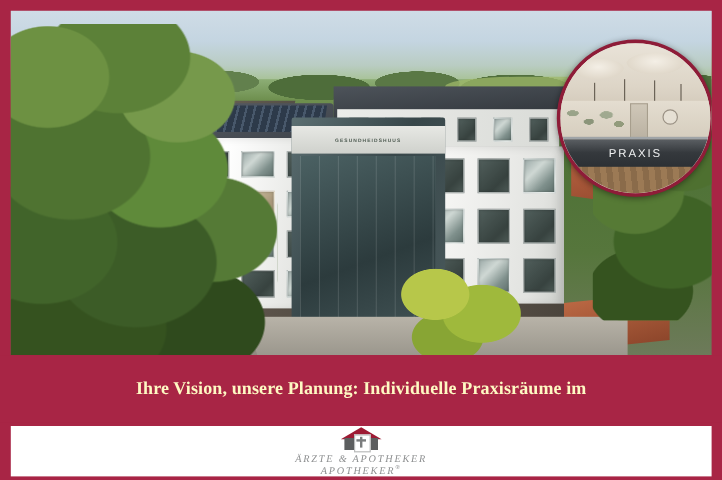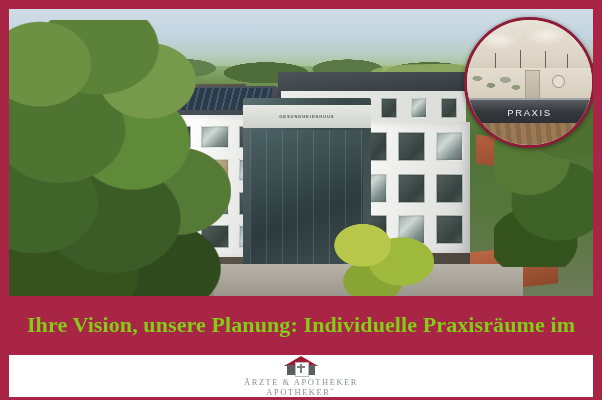--- a/index.html
+++ b/index.html
@@ -208,21 +208,21 @@
   }
   .path {
     position: absolute; left: 4%; bottom: 0; width: 30%; height: 16%;
     background: linear-gradient(110deg, #b6b1a6, #8e8a80);
     transform: skewX(18deg);
   }
 
   
   .inset {
     position: absolute;
-    left: 455px; top: 8px;
+    left: 455px; top: 24px;
     width: 125px; height: 125px;
     border-radius: 50%;
     border: 3px solid #8e1c38;
     overflow: hidden;
     box-shadow: 0 1px 5px rgba(0,0,0,.45);
     background: #ddd8cf;
   }
   .inset .ceiling {
     position: absolute; left: 0; top: 0; width: 100%; height: 48%;
     background: linear-gradient(180deg, #e9e3d8 0%, #ddd5c7 60%, #cfc6b6 100%);
@@ -283,36 +283,37 @@
     position: absolute;
     left: 0; top: 296px;
     width: 602px; height: 56px;
     background: #a82545;
     display: flex;
     flex-direction: column;
     align-items: center;
     justify-content: center;
   }
   .banner .line {
-    color: #84cc16;
+    color: #fef9c3;
     font-family: "Liberation Serif", serif;
     font-weight: 700;
-    font-size: 22px;
+    font-size: 15px;
     line-height: 21px;
     letter-spacing: .1px;
     text-align: center;
     white-space: nowrap;
   }
 
   
   .logo-outer {
     position: absolute;
     left: 0; top: 352px;
     width: 602px; height: 48px;
     background: #a82545;
+    font-style: italic;
   }
   .logo-bar {
     position: absolute;
     left: 9px; top: 3px;
     width: 584px; height: 42px;
     background: #ffffff;
     display: flex; flex-direction: column;
     align-items: center; justify-content: center;
   }
   .logo-house { position: relative; width: 34px; height: 19px; }

